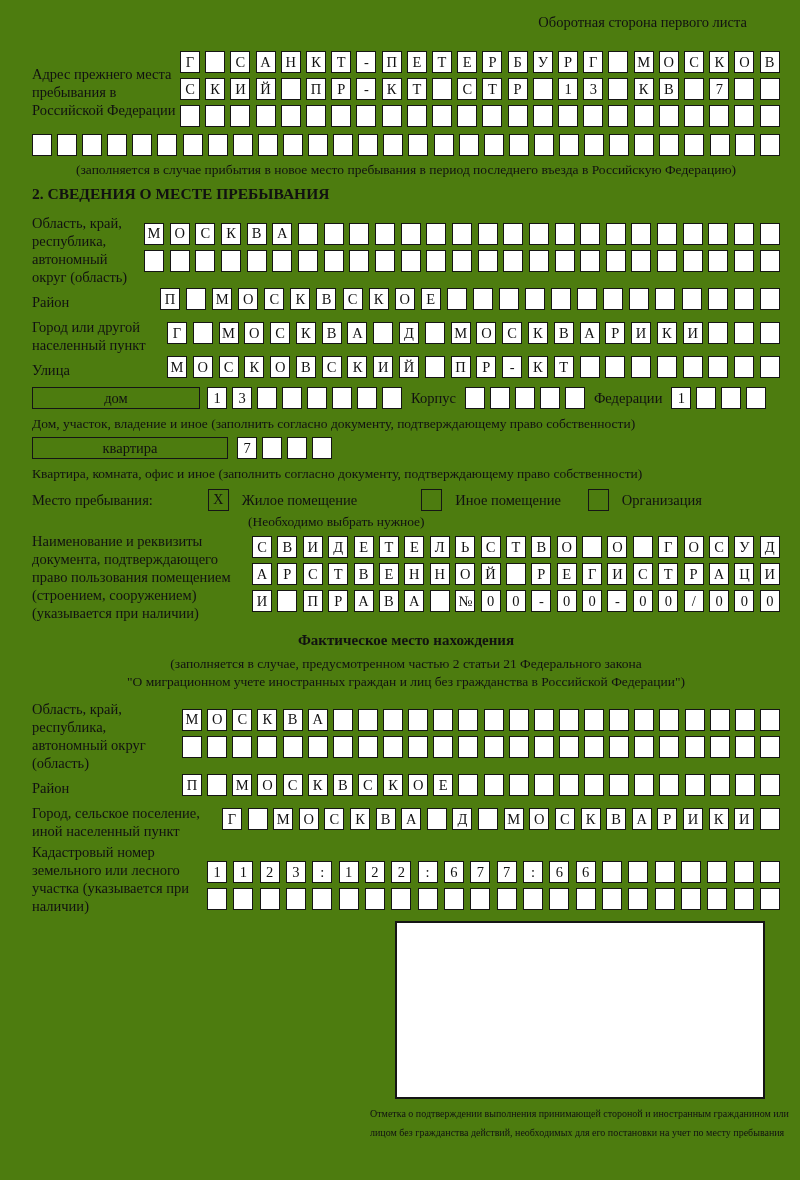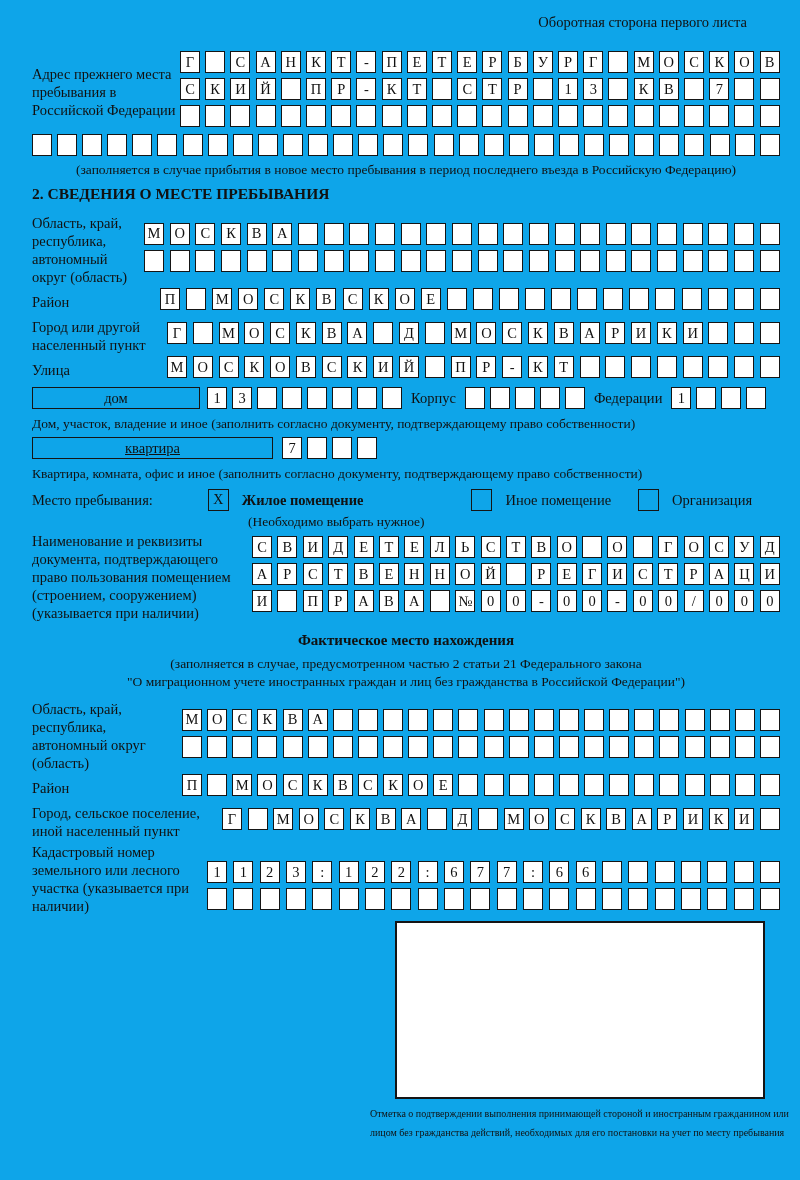--- a/index.html
+++ b/index.html
@@ -1,19 +1,19 @@
 <!DOCTYPE html>
 <html><head>
 <meta charset="utf-8">
 <style>
   html,body { margin:0; padding:0; background:#fff; }
   .page {
     width:800px; height:1180px; box-sizing:border-box;
     padding:14px 20px 0 32px; overflow:hidden;
-    background:#0ea5e9; color:#111;
+    background:#4d7c0f; color:#111;
     font-family:"Liberation Serif", serif;
     position:relative;
   }
   .side-note { text-align:right; font-size:14.5px; padding-right:33px; }
 
   .frow { display:flex; align-items:center; margin-bottom:2px; }
   .flabel { flex:none; font-size:14.5px; line-height:18px; padding-top:1px; }
   .w148{width:148px;} .w112{width:112px;} .w128{width:128px;} .w135{width:135px;}
   .w150{width:150px;} .w190{width:190px;} .w175{width:175px;} .w220{width:220px;}
 
@@ -37,21 +37,21 @@
   .inline-lab { flex:none; font-size:14.5px; line-height:22px; margin:0 9px; }
   .dom-row { margin:4px 0 6px; }
   .kv-row { margin:4px 0 6px; }
 
   .mesto-row { display:flex; align-items:center; margin-top:6px; font-size:14.5px; }
   .mlabel { margin-right:55px; }
   .checkbox {
     box-sizing:border-box; flex:none; width:21px; height:22px; border:1.6px solid #151515;
     display:flex; align-items:center; justify-content:center; font-size:14px; margin-right:13px;
   }
-  .opt1 { margin-right:108px;font-weight:bold; } .opt2 { margin-right:27px; } 
+  .opt1 { margin-right:64px; } .opt2 { margin-right:27px; } 
   .choose-note { margin-left:216px; margin-top:2px; margin-bottom:0;font-family:Liberation Serif, serif; }
 
   .fact-note { font-size:13.5px; line-height:18px; text-align:center; }
 
   .stamp-box {
     box-sizing:border-box; width:370px; height:178px; border:2px solid #151515;
     margin-left:363px; margin-top:6px; background:#fff;
   }
   .stamp-caption {
     width:420px; margin-left:338px; margin-top:6px;
@@ -364,21 +364,21 @@
     <div class="cells fixed">
         <span class="cell">1</span>
         <span class="cell"></span>
         <span class="cell"></span>
         <span class="cell"></span>
       </div>
   </div>
   <div class="note">Дом, участок, владение и иное (заполнить согласно документу, подтверждающему право собственности)</div>
 
   <div class="frow kv-row">
-    <div class="wide-box" style="width:241px;text-decoration:underline;">квартира</div>
+    <div class="wide-box" style="width:196px;">квартира</div>
     <div class="cells fixed" style="margin-left:9px;">
         <span class="cell">7</span>
         <span class="cell"></span>
         <span class="cell"></span>
         <span class="cell"></span>
       </div>
   </div>
   <div class="note">Квартира, комната, офис и иное (заполнить согласно документу, подтверждающему право собственности)</div>
 
   <div class="mesto-row">

